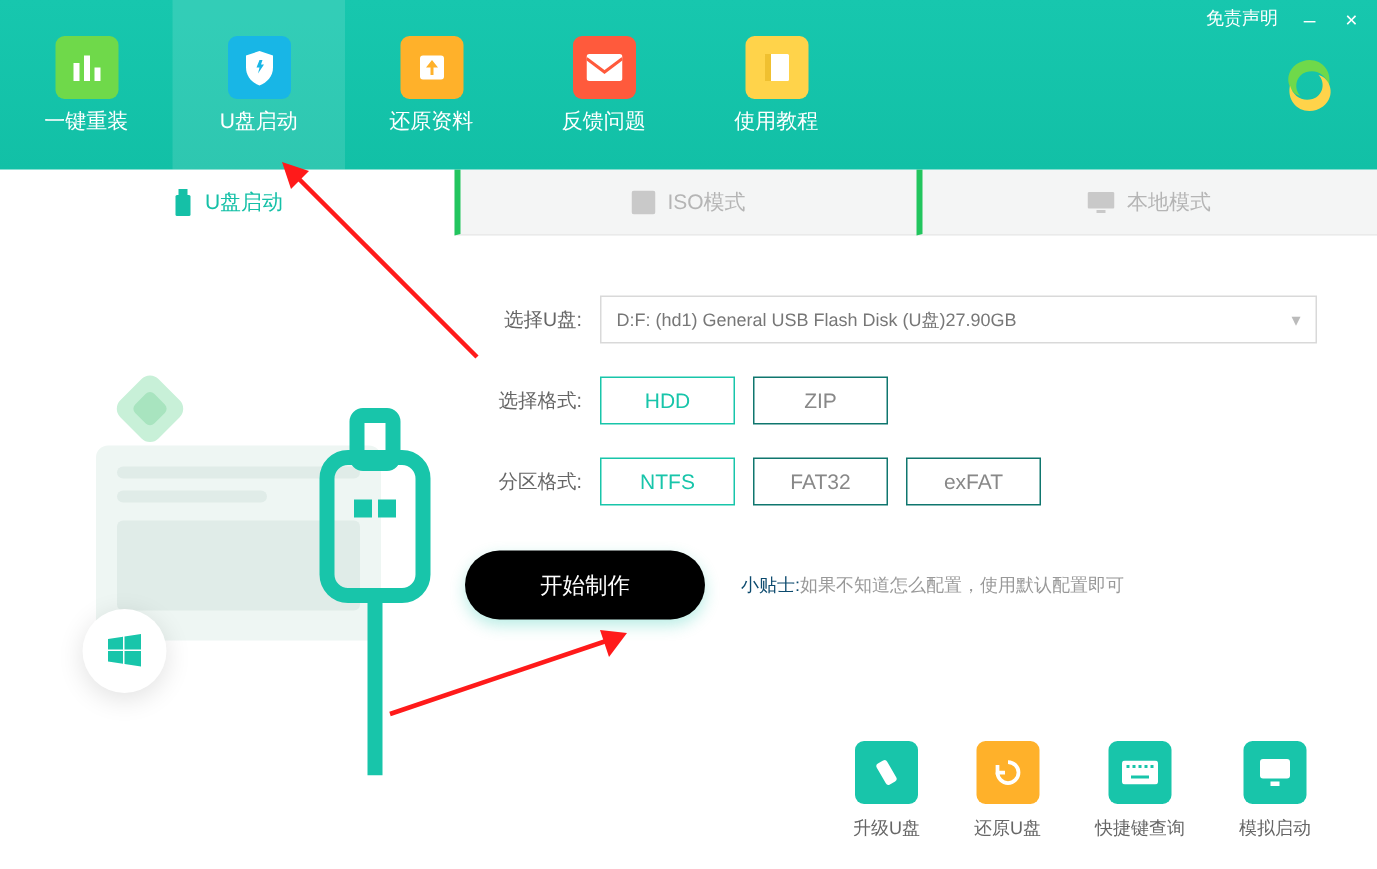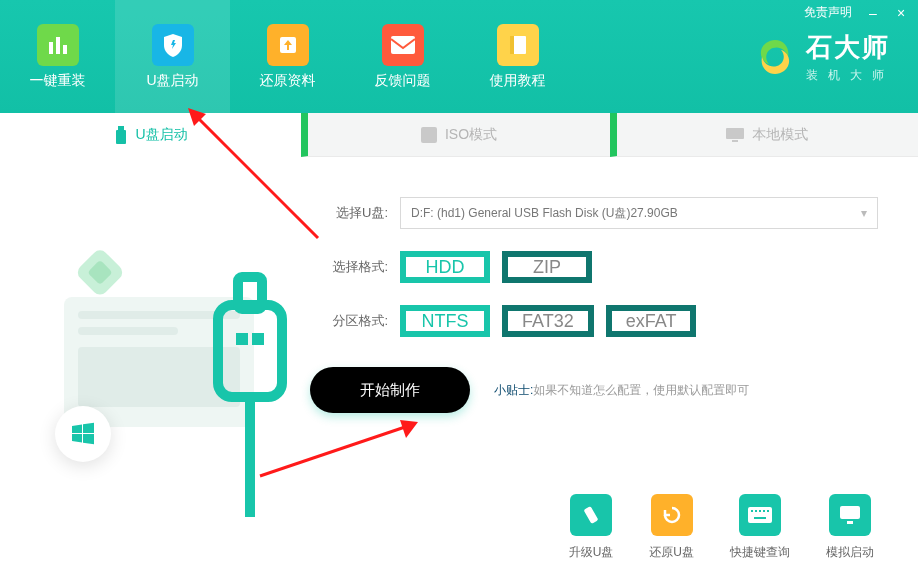--- a/index.html
+++ b/index.html
@@ -19,31 +19,31 @@
   .icon-tutorial { background: #ffd34a; }
   .brand { margin-left: auto; display:flex; align-items:center; padding-right:24px; gap:10px; }
   .brand-text { color:#fff; }
   .brand-text .t1 { font-size: 26px; font-weight: bold; letter-spacing: 2px; }
   .brand-text .t2 { font-size: 12px; letter-spacing: 10px; color: #c9f5ed; margin-top:2px; }
 
   .tabs { height: 44px; display:flex; }
   .tab { flex:1; display:flex; align-items:center; justify-content:center; gap:8px; font-size:14px; cursor:pointer; }
   .tab.active { color:#15c0a7; background:#fff; }
   .tab.inactive { background:#f4f5f5; color:#b5b5b5; border-bottom:1px solid #eaeaea; }
-  .tab + .tab { border-left: 7px solid #22c55e; }
+  .tab + .tab { border-left: 4px solid #22c55e; }
 
   .main { display:flex; padding: 30px 4px 0 0; }
   .illustration { width: 320px; position:relative; height: 330px; }
   .illu-win { position:absolute; left:55px; bottom:55px; width:56px; height:56px; background:#fff; border-radius:50%; box-shadow:0 4px 18px rgba(0,0,0,.12); display:flex; align-items:center; justify-content:center;}
   .form { flex:1; padding: 10px 36px 0 0; }
   .row { display:flex; align-items:center; margin-bottom: 22px; gap: 12px; }
   .row-label { width: 68px; text-align:right; color:#666; font-size:13px; }
   .select { flex:1; border:1px solid #d9d9d9; height:32px; display:flex; align-items:center; padding:0 10px; font-size:12px; color:#777; font-family: Consolas, monospace; position:relative; cursor:pointer;}
   .select .caret { position:absolute; right:10px; color:#bbb; }
-  .opt-btn { min-width: 90px; padding: 0 14px; height:32px; border:6px solid #0f766e; display:flex; align-items:center; justify-content:center; font-size:18px; color:#888; cursor:pointer; }
+  .opt-btn { min-width: 90px; padding: 0 14px; height:32px; border:1px solid #0f766e; display:flex; align-items:center; justify-content:center; font-size:14px; color:#888; cursor:pointer; }
   .opt-btn.active { border-color:#18c5aa; color:#18c5aa; }
 
   .start-row { display:flex; align-items:center; gap: 24px; margin-top: 30px; margin-left: -10px;}
   .start-btn { width: 160px; height: 46px; border-radius: 23px; background:#000000; color:#fff; font-size:15px; display:flex; align-items:center; justify-content:center; cursor:pointer; box-shadow:0 4px 10px rgba(24,197,170,.3);}
   .tip { font-size:12px; color:#999; }
   .tip .tip-label { color:#0c4a6e; }
 
   .footer { position:absolute; left:12px; right:0; bottom:18px; display:flex; justify-content:flex-end; gap:36px; padding-right:44px; }
   .foot-item { display:flex; flex-direction:column; align-items:center; gap:8px; cursor:pointer; }
   .foot-item .ficon { width:42px; height:42px; border-radius:6px; display:flex; align-items:center; justify-content:center; }
@@ -109,24 +109,20 @@
           </svg>
       </div>
       <span>使用教程</span>
     </div>
   </div>
   <div class="brand">
     <svg width="42" height="42" viewBox="0 0 42 42">
         <path d="M21 4 C30 4 36 12 34 21 C32 14 26 10 19 12 C12 14 10 23 15 28 C7 26 3 14 12 7 C15 5 18 4 21 4 Z" fill="#6fd94a"></path>
         <path d="M21 38 C12 38 6 30 8 21 C10 28 16 32 23 30 C30 28 32 19 27 14 C35 16 39 28 30 35 C27 37 24 38 21 38 Z" fill="#ffd34a"></path>
       </svg>
-    <div class="brand-text">
-      <div class="t1">石大师</div>
-      <div class="t2">装机大师</div>
-    </div>
   </div>
 </div>
 
 <div class="tabs">
   <div class="tab active">
     <svg width="14" height="18" viewBox="0 0 14 18">
         <rect x="4" y="0" width="6" height="4" fill="#15c0a7"></rect>
         <rect x="2" y="4" width="10" height="14" rx="1" fill="#15c0a7"></rect>
       </svg>
     <span>U盘启动</span>

